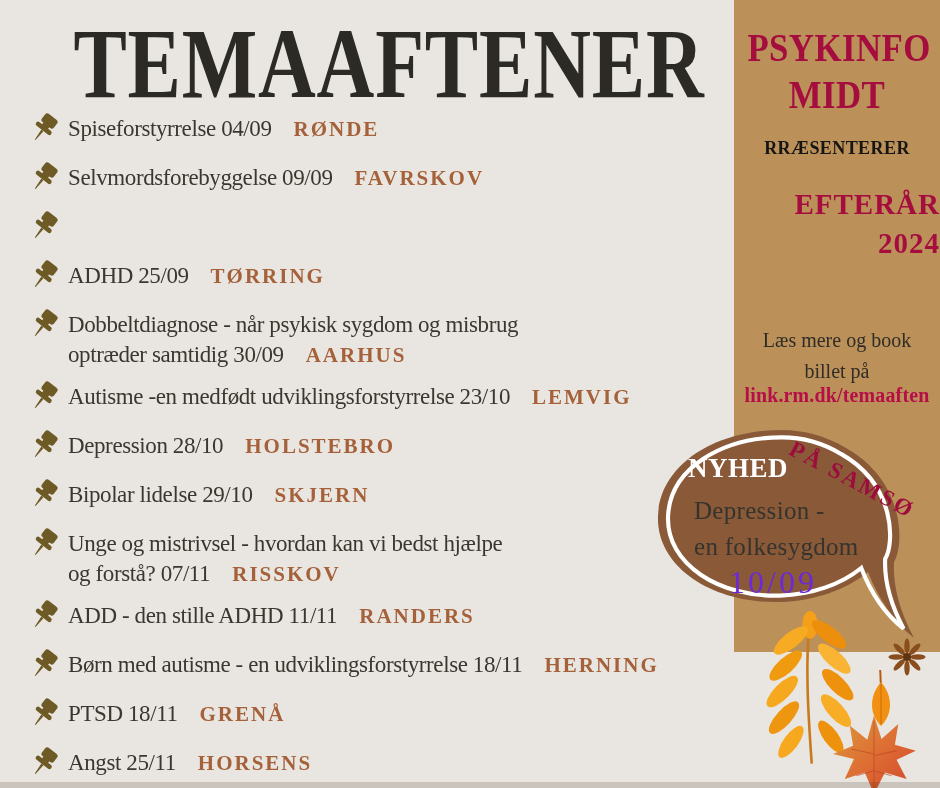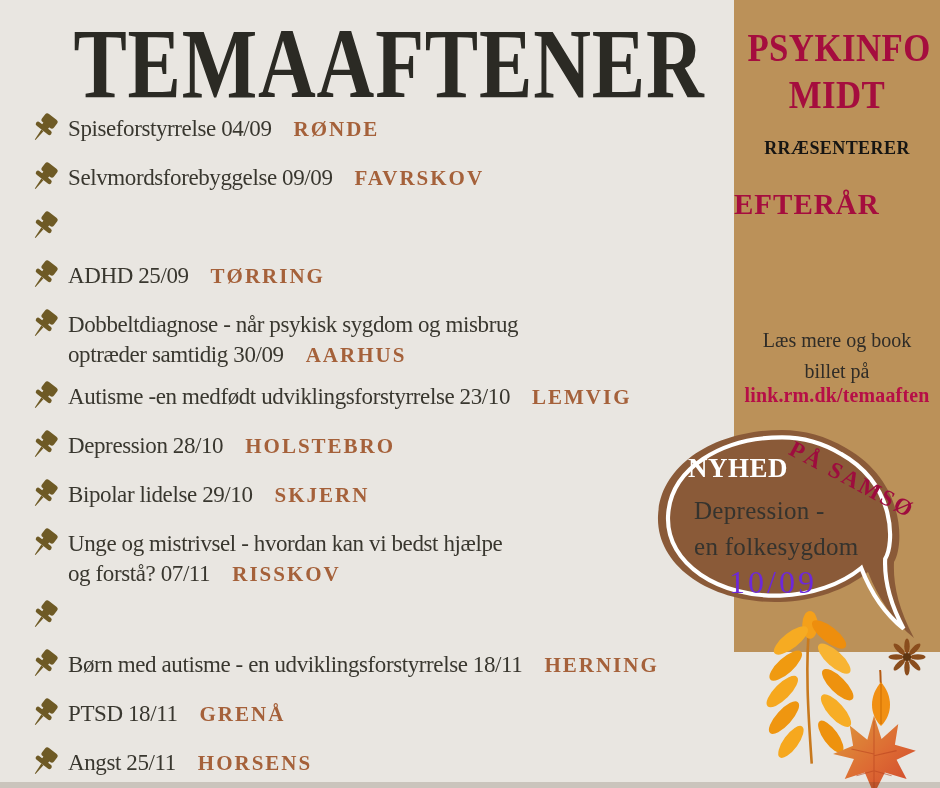--- a/index.html
+++ b/index.html
@@ -19,21 +19,21 @@
     position:absolute; top:24px; left:0; width:100%; text-align:center;
     color:#a50d3e; font-weight:bold; font-size:40px; line-height:47px;
     transform:scaleX(0.87); transform-origin:center top; letter-spacing:0.5px;
   }
   .presents {
     position:absolute; top:137px; left:0; width:100%; text-align:center;
     color:#161513; font-weight:bold; font-size:19px; letter-spacing:0.4px;
     transform:scaleX(0.95); transform-origin:center top;
   }
   .season {
-    position:absolute; top:185px; left:0; width:100%; text-align:left;
+    position:absolute; top:185px; left:0; width:100%; text-align:right;
     color:#a50d3e; font-weight:bold; font-size:29px; line-height:39px; letter-spacing:1px;
   }
   .book-info {
     position:absolute; top:325px; left:0; width:100%; text-align:center;
     color:#2f2c27; font-size:20px; line-height:31px;
   }
   .book-link {
     position:absolute; top:384px; left:0; width:100%; text-align:center;
     color:#b60e47; font-size:20.5px; font-weight:bold; letter-spacing:0.2px;
     transform:scaleX(0.97); transform-origin:center top; cursor:pointer;
@@ -248,20 +248,24 @@
       <span class="pin">
         <svg viewBox="0 0 36 36" width="36" height="34">
           <g fill="#6e5a25" transform="rotate(38 18 18)">
             <rect x="10" y="3" width="16" height="11" rx="3"></rect>
             <rect x="14" y="12" width="8" height="6"></rect>
             <rect x="8" y="16" width="20" height="5" rx="2.5"></rect>
             <path d="M16.8 21 L19.6 21 L18.7 33.5 L17.8 33.5 Z"></path>
           </g>
         </svg>
       </span>
+      <div class="etext">
+
+        <span class="mainline"><span class="main">ADD - den stille ADHD 11/11</span><span class="loc">RANDERS</span></span>
+      </div>
     </div>
 
     <div class="event">
       <span class="pin">
         <svg viewBox="0 0 36 36" width="36" height="34">
           <g fill="#6e5a25" transform="rotate(38 18 18)">
             <rect x="10" y="3" width="16" height="11" rx="3"></rect>
             <rect x="14" y="12" width="8" height="6"></rect>
             <rect x="8" y="16" width="20" height="5" rx="2.5"></rect>
             <path d="M16.8 21 L19.6 21 L18.7 33.5 L17.8 33.5 Z"></path>
@@ -310,20 +314,21 @@
   </div>
 
   <div class="sidebar">
     <div class="brand">
       <div>PSYKINFO</div>
       <div>MIDT</div>
     </div>
     <div class="presents">RRÆSENTERER</div>
     <div class="season">
       <div>EFTERÅR</div>
+      <div>2024</div>
     </div>
     <div class="book-info">
       <div>Læs mere og book</div>
       <div>billet på</div>
     </div>
     <div class="book-link">link.rm.dk/temaaften</div>
   </div>
 
   <svg class="bubble-svg" viewBox="0 0 272 228">
     <path fill="#8a5a38" d="M136,8

